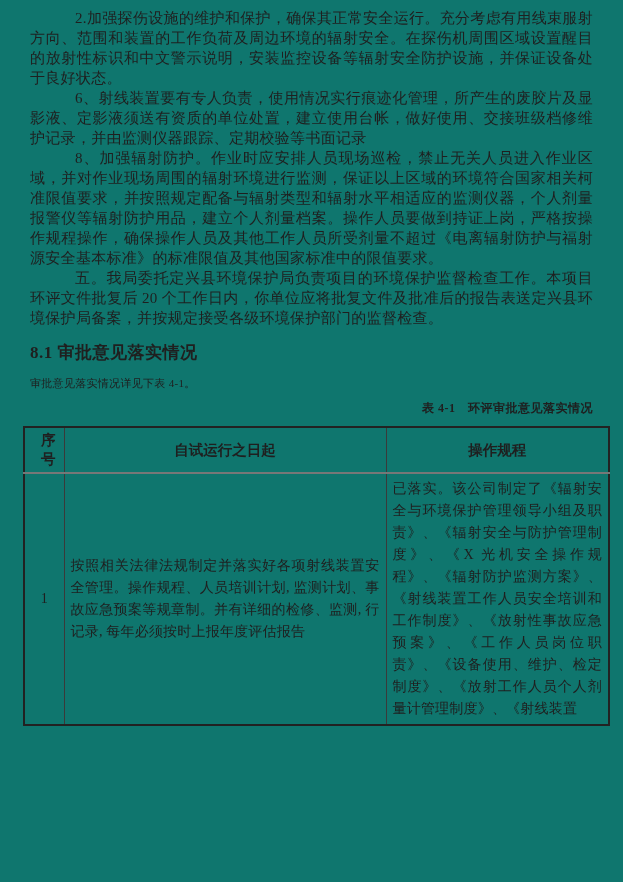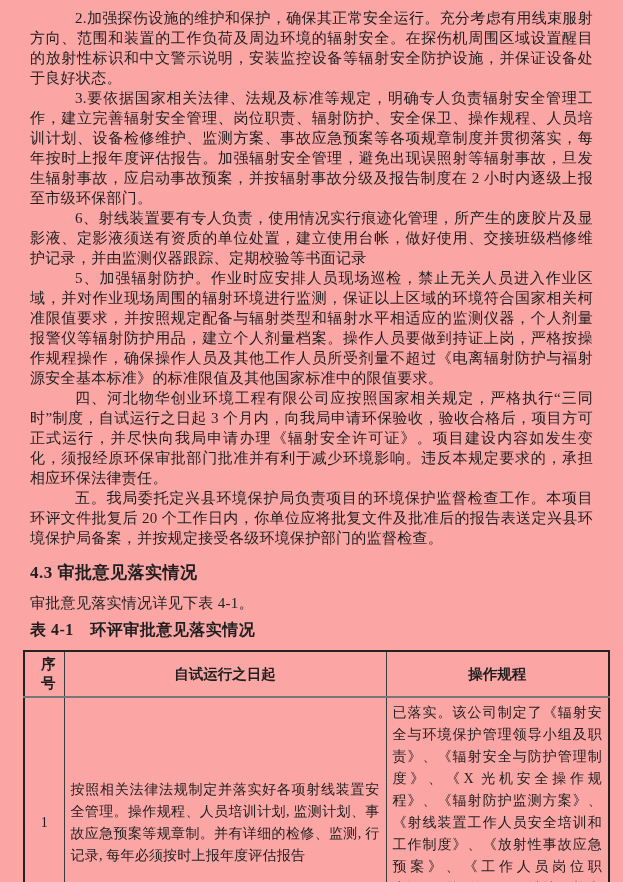--- a/index.html
+++ b/index.html
@@ -7,48 +7,48 @@
     padding: 0;
     background: #ffffff;
   }
   .page {
     position: relative;
     width: 623px;
     height: 882px;
     box-sizing: border-box;
     padding: 8px 30px 0 30px;
     overflow: hidden;
-    background: #fca5a5;
+    background: #0f766e;
     color: #1f1f1f;
     font-family: "Liberation Serif", "DejaVu Serif", serif;
   }
   .para {
     margin: 0;
     font-size: 15px;
     line-height: 20px;
     text-align: justify;
     text-indent: 45px;
     letter-spacing: 0.3px;
   }
   .heading {
     font-size: 17px;
     font-weight: bold;
     margin: 13px 0 9px 0;
     letter-spacing: 0.5px;
   }
   .intro {
     margin: 4px 0 4px 0;
-    font-size: 15px;
+    font-size: 11px;
     line-height: 20px;
     letter-spacing: 0.3px;
   }
   .caption {
-    text-align: left;
+    text-align: right;
     font-weight: bold;
-    font-size: 16px;
+    font-size: 12px;
     margin: 7px 0 9px 0;
     letter-spacing: 0.5px;
   }
   table.approval-table {
     border-collapse: collapse;
     table-layout: fixed;
     width: 585px;
     margin-left: -7px;
     border: 2px solid #222222;
   }
@@ -81,27 +81,25 @@
     vertical-align: top;
     text-align: justify;
   }
 </style>
 </head>
 <body>
 
 <div class="page">
 
   <p class="para">2.加强探伤设施的维护和保护，确保其正常安全运行。充分考虑有用线束服射方向、范围和装置的工作负荷及周边环境的辐射安全。在探伤机周围区域设置醒目的放射性标识和中文警示说明，安装监控设备等辐射安全防护设施，并保证设备处于良好状态。</p>
-  <p class="para">3.要依据国家相关法律、法规及标准等规定，明确专人负责辐射安全管理工作，建立完善辐射安全管理、岗位职责、辐射防护、安全保卫、操作规程、人员培训计划、设备检修维护、监测方案、事故应急预案等各项规章制度并贯彻落实，每年按时上报年度评估报告。加强辐射安全管理，避免出现误照射等辐射事故，旦发生辐射事故，应启动事故预案，并按辐射事故分级及报告制度在 2 小时内逐级上报至市级环保部门。</p>
   <p class="para">6、射线装置要有专人负责，使用情况实行痕迹化管理，所产生的废胶片及显影液、定影液须送有资质的单位处置，建立使用台帐，做好使用、交接班级档修维护记录，并由监测仪器跟踪、定期校验等书面记录</p>
-  <p class="para">5、加强辐射防护。作业时应安排人员现场巡检，禁止无关人员进入作业区域，并对作业现场周围的辐射环境进行监测，保证以上区域的环境符合国家相关柯准限值要求，并按照规定配备与辐射类型和辐射水平相适应的监测仪器，个人剂量报警仪等辐射防护用品，建立个人剂量档案。操作人员要做到持证上岗，严格按操作规程操作，确保操作人员及其他工作人员所受剂量不超过《电离辐射防护与福射源安全基本标准》的标准限值及其他国家标准中的限值要求。</p>
-  <p class="para">四、河北物华创业环境工程有限公司应按照国家相关规定，严格执行“三同时”制度，自试运行之日起 3 个月内，向我局申请环保验收，验收合格后，项目方可正式运行，并尽快向我局申请办理《辐射安全许可证》。项目建设内容如发生变化，须报经原环保审批部门批准并有利于减少环境影响。违反本规定要求的，承担相应环保法律责任。</p>
+  <p class="para">8、加强辐射防护。作业时应安排人员现场巡检，禁止无关人员进入作业区域，并对作业现场周围的辐射环境进行监测，保证以上区域的环境符合国家相关柯准限值要求，并按照规定配备与辐射类型和辐射水平相适应的监测仪器，个人剂量报警仪等辐射防护用品，建立个人剂量档案。操作人员要做到持证上岗，严格按操作规程操作，确保操作人员及其他工作人员所受剂量不超过《电离辐射防护与福射源安全基本标准》的标准限值及其他国家标准中的限值要求。</p>
   <p class="para">五。我局委托定兴县环境保护局负责项目的环境保护监督检查工作。本项目环评文件批复后 20 个工作日内，你单位应将批复文件及批准后的报告表送定兴县环境保护局备案，并按规定接受各级环境保护部门的监督检查。</p>
 
-  <h2 class="heading">4.3 审批意见落实情况</h2>
+  <h2 class="heading">8.1 审批意见落实情况</h2>
 
   <p class="intro">审批意见落实情况详见下表 4-1。</p>
 
   <div class="caption">表 4-1　环评审批意见落实情况</div>
 
   <table class="approval-table">
     <colgroup>
       <col style="width:40px">
       <col style="width:322px">
       <col style="width:223px">

